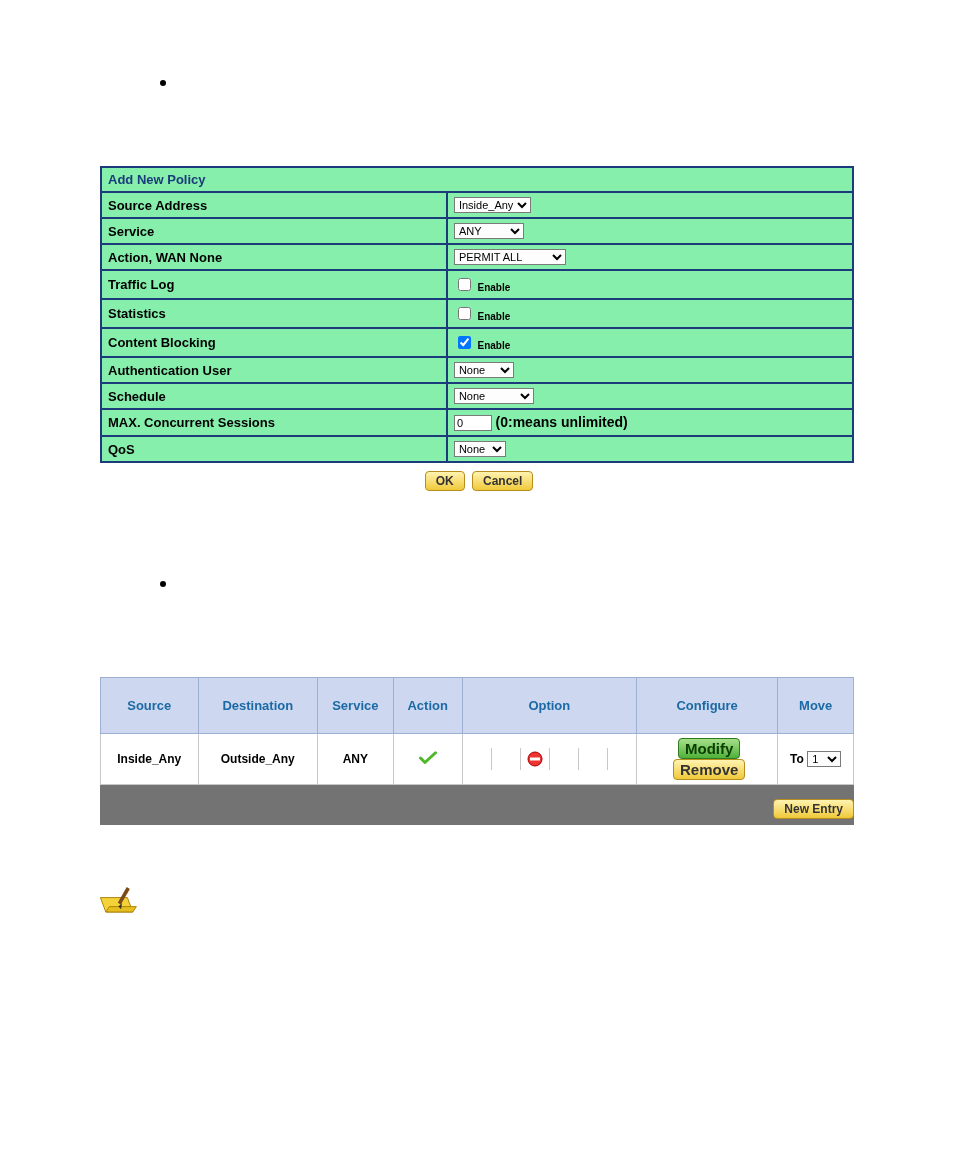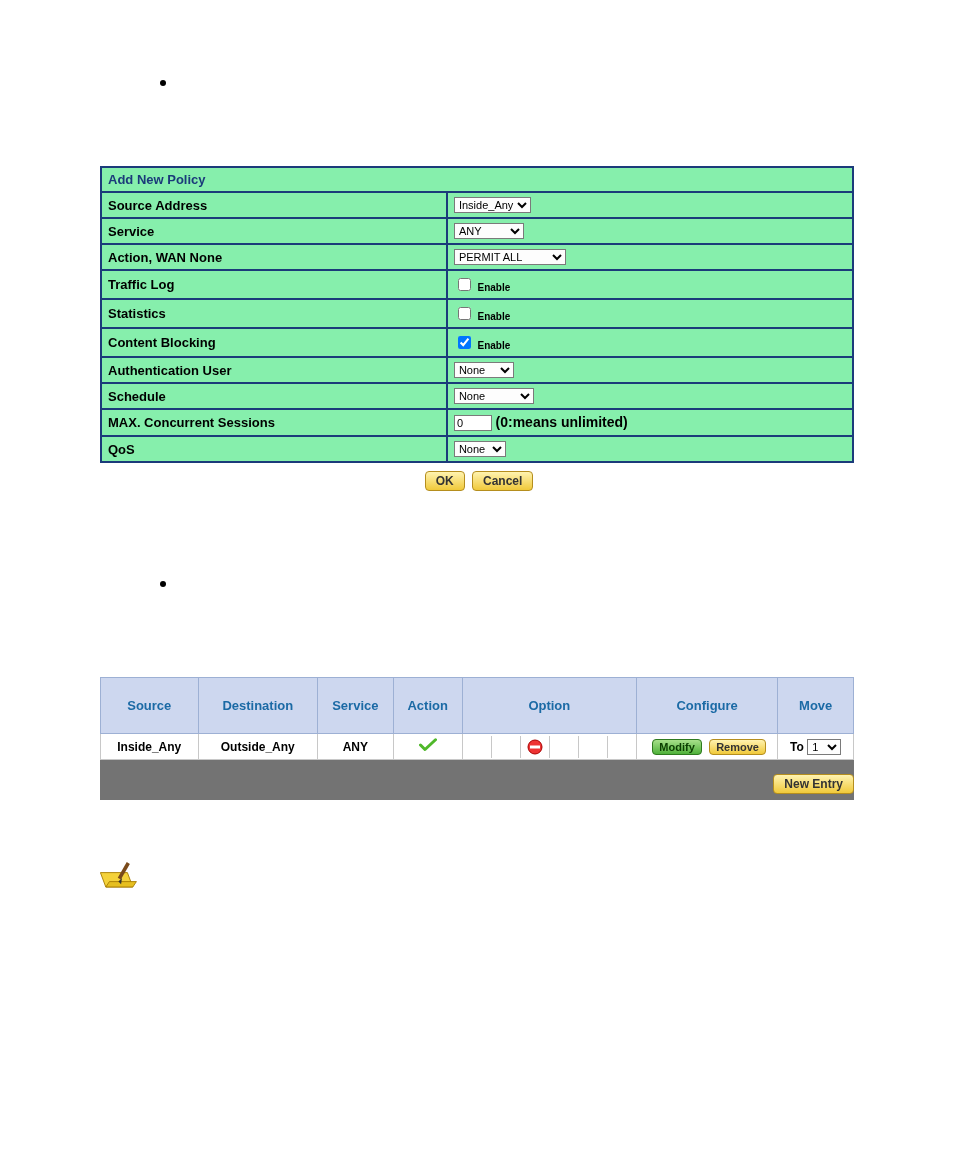--- a/index.html
+++ b/index.html
@@ -73,21 +73,21 @@
     cursor: pointer;
     margin-left: 4px;
   }
   .pill-btn.green {
     background: linear-gradient(#a7e08a, #4fb13a);
     border-color: #2f7a1f;
     color: #0b3d00;
   }
   .pill-btn.small {
     padding: 1px 6px;
-    font-size: 11px;
+    font-size: 15px;
   }
   .policy-table-wrap {
     margin-top: 180px;
     background: #fafbfc;
     padding: 0;
   }
   .policy-table {
     width: 100%;
     border-collapse: collapse;
   }

